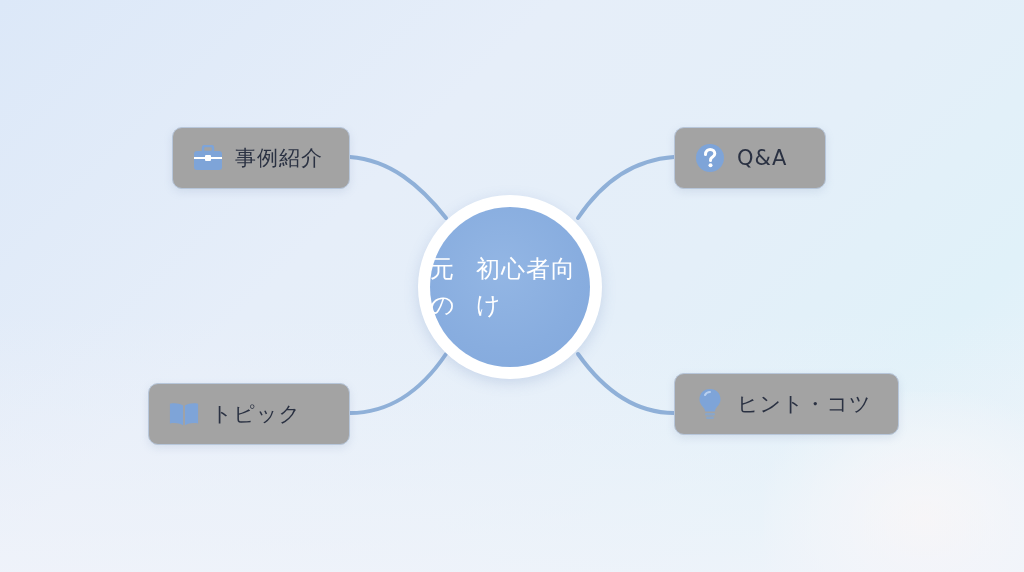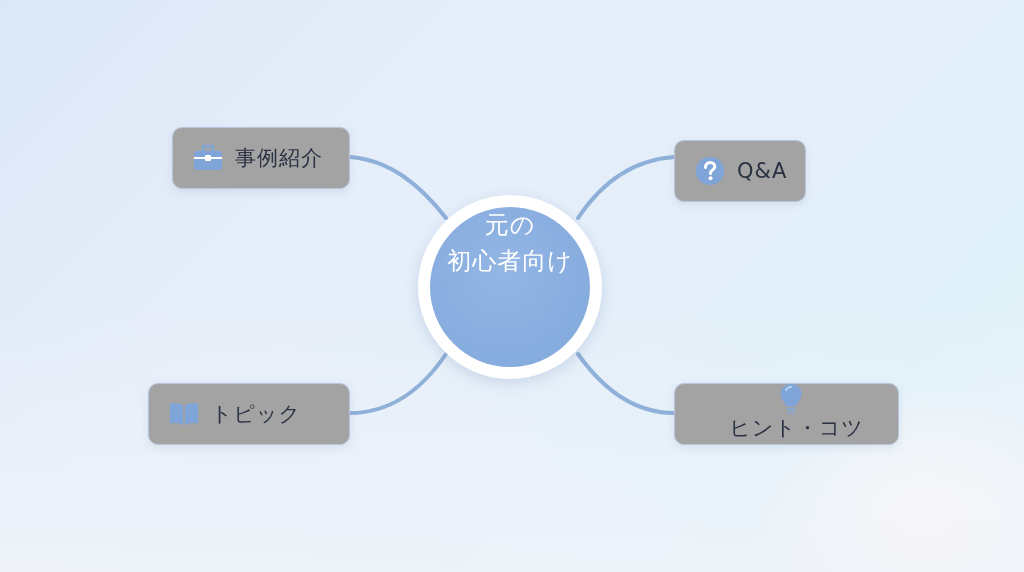--- a/index.html
+++ b/index.html
@@ -20,33 +20,33 @@
     .node {
       position: absolute; box-sizing: border-box; height: 62px;
       background: #a3a3a3; border: 1.5px solid #b7c6da; border-radius: 10px;
       box-shadow: 0 3px 8px rgba(120,145,185,0.18);
       display: flex; align-items: center; padding-left: 20px;
       cursor: pointer;
     }
     .node .icon { width: 30px; height: 30px; display: flex; align-items: center; justify-content: center; margin-right: 12px; }
     .node .label { font-size: 21px; color: #2a3142; letter-spacing: 1px; white-space: nowrap; }
     #node-tl { left: 172px; top: 127px; width: 178px; }
-    #node-tr { left: 674px; top: 140px; width: 132px; }
+    #node-tr { left: 674px; top: 127px; width: 152px; }
     #node-bl { left: 148px; top: 383px; width: 202px; }
-    #node-br { left: 674px; top: 383px; width: 225px; flex-direction: column; }
+    #node-br { left: 674px; top: 373px; width: 225px; }
     .center {
       position: absolute; left: 418px; top: 195px; width: 184px; height: 184px; border-radius: 50%;
       background: #ffffff; box-shadow: 0 4px 14px rgba(110,140,190,0.25);
       display: flex; align-items: center; justify-content: center;
       cursor: pointer;
     }
     .center-inner {
       width: 160px; height: 160px; border-radius: 50%;
       background: radial-gradient(circle at 45% 40%, #93b6e4 0%, #88addf 60%, #82a8dc 100%);
-      display: flex; flex-direction: column; align-items: center; justify-content: flex-start;
+      display: flex; flex-direction: row; align-items: center; justify-content: space-between;
       color: #ffffff; font-size: 24px; line-height: 36px; letter-spacing: 1px;
     }
   </style>
 </head>
 <body>
 
 <div class="bg-glow"></div>
 <div class="bg-glow2"></div>
 
 <svg class="links" width="1024" height="572">

